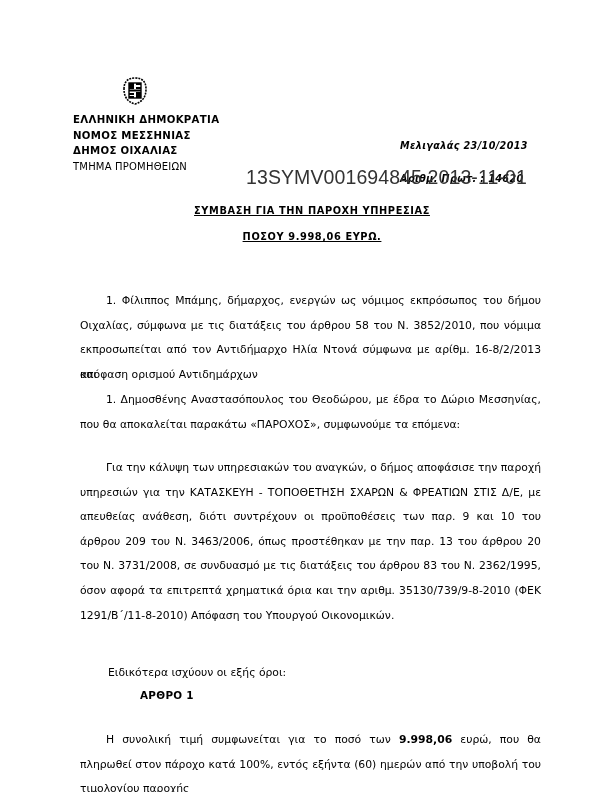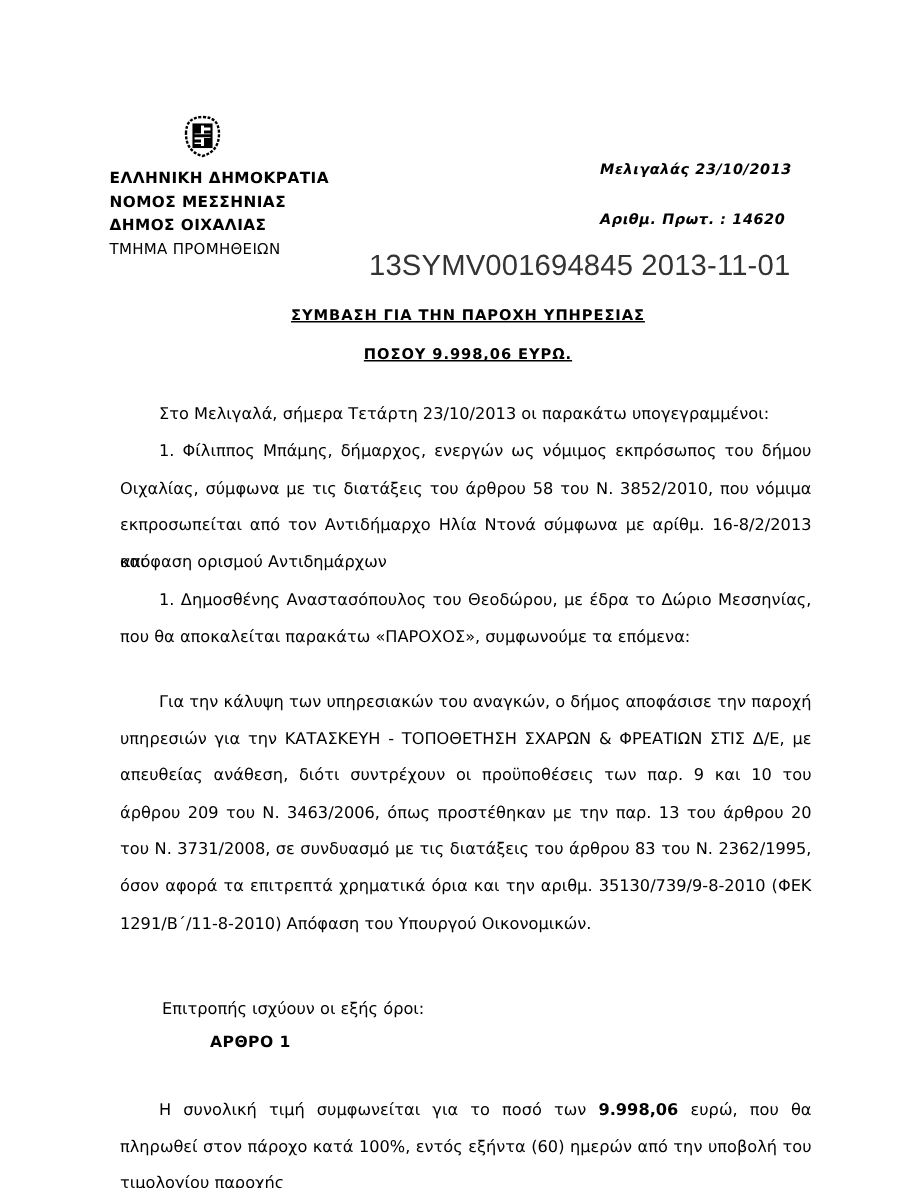--- a/index.html
+++ b/index.html
@@ -5,21 +5,21 @@
   html, body { margin: 0; padding: 0; background: #ffffff; }
   body { width: 612px; height: 792px; position: relative; overflow: hidden; font-family: "DejaVu Sans", sans-serif; color: #000; }
   .page { position: absolute; left: 0; top: 0; width: 612px; height: 792px; background: #fff; }
 
   .emblem { position: absolute; left: 120px; top: 75px; width: 30px; height: 32px; }
 
   .header-left { position: absolute; left: 73px; top: 112px; font-size: 10.2px; line-height: 15.5px; }
   .header-left .b { font-weight: bold; letter-spacing: 0.3px; }
   .header-left .n { font-weight: normal; letter-spacing: 0.2px; font-size: 10px; }
 
-  .header-right { position: absolute; left: 400px; font-size: 9.6px; font-weight: bold; font-style: italic; letter-spacing: 0.4px; }
+  .header-right { position: absolute; left: 400px; font-size: 9.6px; font-weight: bold; font-style: italic; letter-spacing: 0.4px; margin-top: 32px; }
   .hr-date { top: 108px; }
   .hr-prot { top: 141px; }
 
   .stamp { position: absolute; left: 246px; top: 166px; font-family: "Liberation Sans", sans-serif; font-size: 19.5px; color: #333333; letter-spacing: 0.1px; }
 
   .title { position: absolute; left: 0; width: 612px; text-align: center; font-size: 9.8px; font-weight: bold; text-decoration: underline; letter-spacing: 0.6px; }
   .title1 { top: 205px; left: 6px; }
   .title2 { top: 231px; left: 6px; }
   .para { position: absolute; left: 80px; width: 461px; font-size: 10.8px; line-height: 24.6px; text-align: justify; }
   .para .ind { display: inline-block; width: 26px; }
@@ -51,30 +51,29 @@
   </div>
 
   <div class="header-right hr-date">Μελιγαλάς 23/10/2013</div>
   <div class="header-right hr-prot">Αριθμ.  Πρωτ. : 14620</div>
 
   <div class="stamp">13SYMV001694845 2013-11-01</div>
 
   <div class="title title1">ΣΥΜΒΑΣΗ ΓΙΑ ΤΗΝ ΠΑΡΟΧΗ ΥΠΗΡΕΣΙΑΣ</div>
   <div class="title title2">ΠΟΣΟΥ 9.998,06 ΕΥΡΩ.</div>
 
-  <div class="para" style="top:264px;"><span class="ind"></span><span>Στο Μελιγαλά, σήμερα Τετάρτη 23/10/2013 οι παρακάτω υπογεγραμμένοι:</span></div>
 
   <div class="para" style="top:289px;"><span class="ind"></span><span>1. Φίλιππος Μπάμης, δήμαρχος, ενεργών ως νόμιμος εκπρόσωπος του δήμου Οιχαλίας, σύμφωνα με τις διατάξεις του άρθρου 58 του Ν. 3852/2010, που νόμιμα εκπροσωπείται από τον Αντιδήμαρχο Ηλία Ντονά σύμφωνα με αρίθμ. 16-8/2/2013 απόφαση ορισμού Αντιδημάρχων</span></div>
 
   <div class="para" style="top:363px;">και</div>
 
   <div class="para" style="top:388px;"><span class="ind"></span><span>1. Δημοσθένης Αναστασόπουλος του Θεοδώρου, με έδρα το Δώριο Μεσσηνίας, που θα αποκαλείται παρακάτω «ΠΑΡΟΧΟΣ», συμφωνούμε τα επόμενα:</span></div>
 
   <div class="para" style="top:456px;"><span class="ind"></span><span>Για την κάλυψη των υπηρεσιακών του αναγκών, ο δήμος αποφάσισε την παροχή υπηρεσιών για την ΚΑΤΑΣΚΕΥΗ - ΤΟΠΟΘΕΤΗΣΗ ΣΧΑΡΩΝ &amp; ΦΡΕΑΤΙΩΝ ΣΤΙΣ Δ/Ε, με απευθείας ανάθεση, διότι συντρέχουν οι προϋποθέσεις των παρ. 9 και 10 του άρθρου 209 του Ν. 3463/2006, όπως προστέθηκαν με την παρ. 13 του άρθρου 20 του Ν. 3731/2008, σε συνδυασμό με τις διατάξεις του άρθρου 83 του Ν. 2362/1995, όσον αφορά τα επιτρεπτά χρηματικά όρια και την αριθμ. 35130/739/9-8-2010 (ΦΕΚ 1291/Β΄/11-8-2010) Απόφαση του Υπουργού Οικονομικών.</span></div>
 
 
-  <div class="para" style="top:661px;"><span style="display:inline-block;width:28px;"></span><span>Επιτροπής ισχύουν οι εξής όροι:</span></div>
+  <div class="para" style="top:661px;"><span style="display:inline-block;width:28px;"></span><span>Ειδικότερα ισχύουν οι εξής όροι:</span></div>
 
   <div class="art">ΑΡΘΡΟ 1</div>
 
   <div class="para" style="top:704px;margin-top:24px;"><span class="ind"></span><span>Η συνολική τιμή συμφωνείται για το ποσό των </span><b class="amt">9.998,06</b><span> ευρώ, που θα πληρωθεί στον πάροχο κατά 100%, εντός εξήντα (60) ημερών από την υποβολή του τιμολογίου παροχής</span></div>
 
 </div>
 
 </body></html>

